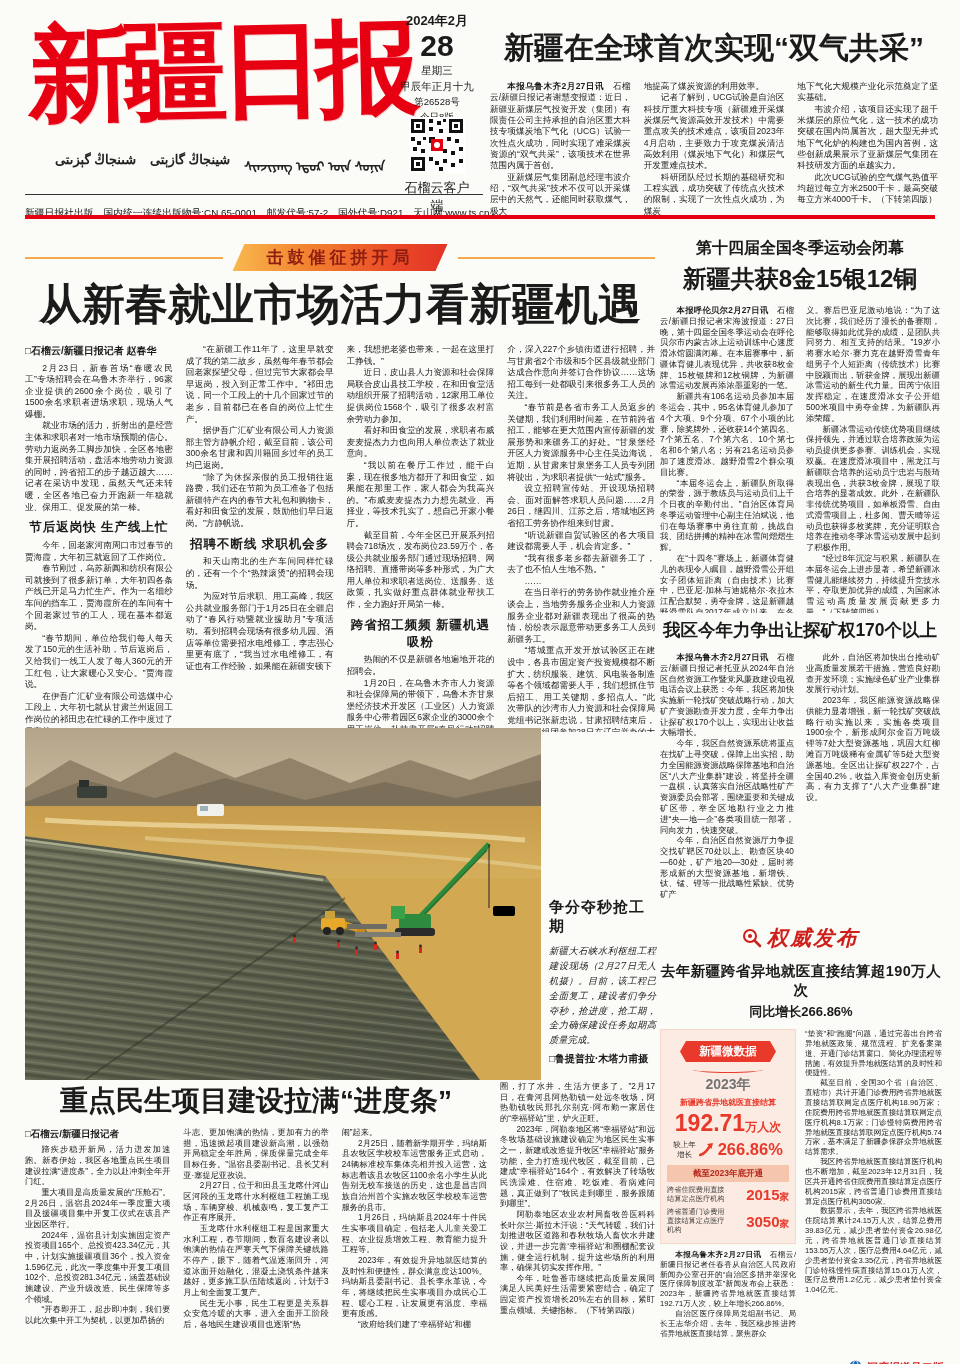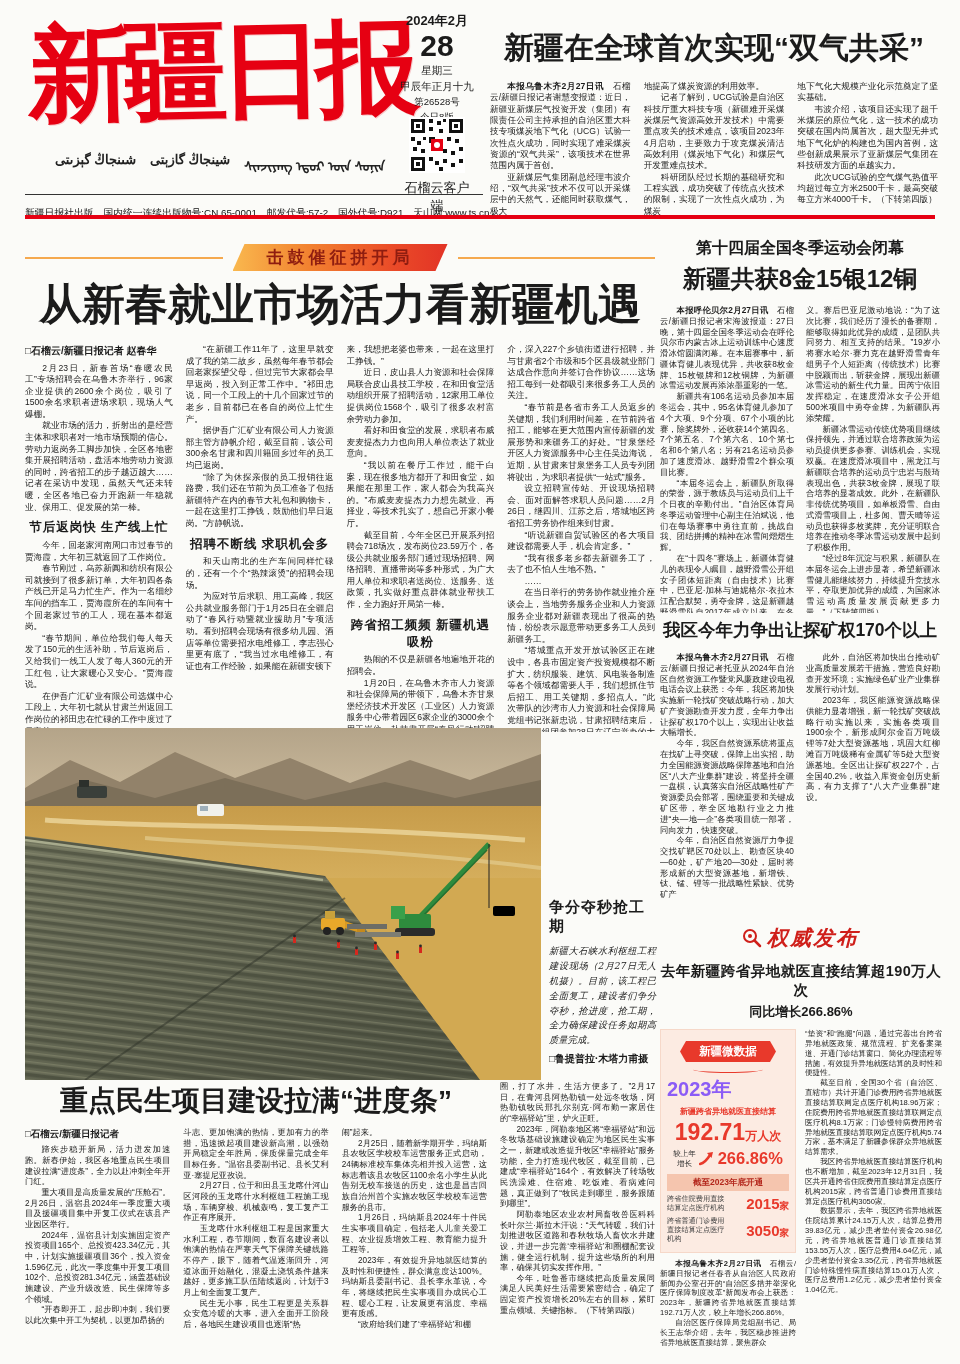--- a/index.html
+++ b/index.html
@@ -77,21 +77,21 @@
   .a-med h1{margin:0;font-size:14.5px;font-weight:900;text-align:center;letter-spacing:.5px;}
   .a-med h2{margin:3px 0 8px;font-size:13px;font-weight:900;text-align:center;}
   .a-med .medcols{display:flex;gap:9px;}
   .a-med .mleft{width:136px;}
   .a-med .mright{flex:1;overflow:hidden;height:312px;}
   .a-med .blk{font-size:7.6px;line-height:1.3;}
   .infographic{background:#fcebe2;border:1px solid #f6d8c9;padding:7px 6px;width:122px;}
   .ig-ribbon{width:96px;margin:4px auto;background:#e8392b;color:#fff;font-size:11.5px;font-weight:900;
              text-align:center;padding:3px 0;clip-path:polygon(6px 0,calc(100% - 6px) 0,100% 50%,calc(100% - 6px) 100%,6px 100%,0 50%);}
   .ig-arc{width:70px;height:6px;margin:1px auto 3px;border-bottom:1.5px solid #e8392b;border-radius:0 0 50% 50%;}
-  .ig-year{font-size:20px;font-weight:900;color:#8b5cf6;}
+  .ig-year{font-size:14px;font-weight:900;text-align:center;color:#737373;}
   .ig-label{font-size:8px;font-weight:900;color:#e8392b;text-align:center;margin-top:3px;}
   .ig-big{text-align:center;color:#e8392b;font-weight:900;margin-top:2px;}
   .ig-big .num{font-size:23px;}
   .ig-big .unit{font-size:12px;}
   .ig-growth{display:flex;align-items:center;justify-content:center;gap:3px;margin-top:3px;color:#e8392b;}
   .ig-growth .glabel{font-size:7.5px;color:#333;line-height:1.25;text-align:center;}
   .ig-growth .gval{font-size:16.5px;font-weight:900;}
   .ig-bar{background:#f5c5ae;color:#b3271c;font-size:8.5px;font-weight:900;text-align:center;
           padding:2.5px 0;margin:6px 0 4px;}
   .ig-row{display:flex;align-items:center;justify-content:space-between;margin-top:3px;}
@@ -219,21 +219,21 @@
           <p class="blk subhead"><b class="lead"></b><span>节后返岗快 生产线上忙</span></p>
           <p class="blk para"><b class="lead"></b><span>今年，回老家河南周口市过春节的贾海霞，大年初三就返回了工作岗位。</span></p>
           <p class="blk para"><b class="lead"></b><span>春节刚过，乌苏新阗和纺织有限公司就接到了很多新订单，大年初四各条产线已开足马力忙生产。作为一名细纱车间的挡车工，贾海霞所在的车间有十个回老家过节的工人，现在基本都返岗。</span></p>
           <p class="blk para"><b class="lead"></b><span>“春节期间，单位给我们每人每天发了150元的生活补助，节后返岗后，又给我们一线工人发了每人360元的开工红包，让大家暖心又安心。”贾海霞说。</span></p>
           <p class="blk para"><b class="lead"></b><span>在伊吾广汇矿业有限公司选煤中心工段上，大年初七就从甘肃兰州返回工作岗位的祁田忠在忙碌的工作中度过了元宵节。</span></p>
         </div>
       <div class="col">
 
       <p class="blk para"><b class="lead"></b><span>“在新疆工作11年了，这里早就变成了我的第二故乡，虽然每年春节都会回老家探望父母，但过完节大家都会早早返岗，投入到正常工作中。”祁田忠说，同一个工段上的十几个回家过节的老乡，目前都已在各自的岗位上忙生产。</span></p>
           <p class="blk para"><b class="lead"></b><span>据伊吾广汇矿业有限公司人力资源部主管方静帆介绍，截至目前，该公司300余名甘肃和四川籍回乡过年的员工均已返岗。</span></p>
-          <p class="blk para"><b class="lead"></b><span>“除了为休探亲假的员工报销往返路费，我们还在节前为员工准备了包括新疆特产在内的春节大礼包和购物卡，一起在这里打工挣钱，鼓励他们早日返岗。”方静帆说。</span></p>
+          <p class="blk para"><b class="lead"></b><span>“除了为休探亲假的员工报销往返路费，我们还在节前为员工准备了包括新疆特产在内的春节大礼包和购物卡，看好和田食堂的发展，鼓励他们早日返岗。”方静帆说。</span></p>
           <p class="blk subhead"><b class="lead"></b><span>招聘不断线 求职机会多</span></p>
           <p class="blk para"><b class="lead"></b><span>和天山南北的生产车间同样忙碌的，还有一个个“热辣滚烫”的招聘会现场。</span></p>
           <p class="blk para"><b class="lead"></b><span>为应对节后求职、用工高峰，我区公共就业服务部门于1月25日在全疆启动了“春风行动暨就业援助月”专项活动。看到招聘会现场有很多幼儿园、酒店等单位需要招水电维修工，李志强心里更有底了，“我当过水电维修工，有证也有工作经验，如果能在新疆安顿下</span></p>
         </div>
       <div class="col">
 
       <p class="blk cont"><b class="lead"></b><span>来，我想把老婆也带来，一起在这里打工挣钱。”</span></p>
           <p class="blk para"><b class="lead"></b><span>近日，皮山县人力资源和社会保障局联合皮山县技工学校，在和田食堂活动组织开展了招聘活动，12家用工单位提供岗位1568个，吸引了很多农村富余劳动力参加。</span></p>
           <p class="blk para"><b class="lead"></b><span>看好和田食堂的发展，求职者布威麦麦提杰力力也向用人单位表达了就业意向。</span></p>
           <p class="blk para"><b class="lead"></b><span>“我以前在餐厅工作过，能干白案，现在很多地方都开了和田食堂，如果能在那里工作，家人都会为我高兴的。”布威麦麦提杰力力想先就业、再择业，等技术扎实了，想自己开家小餐厅。</span></p>

